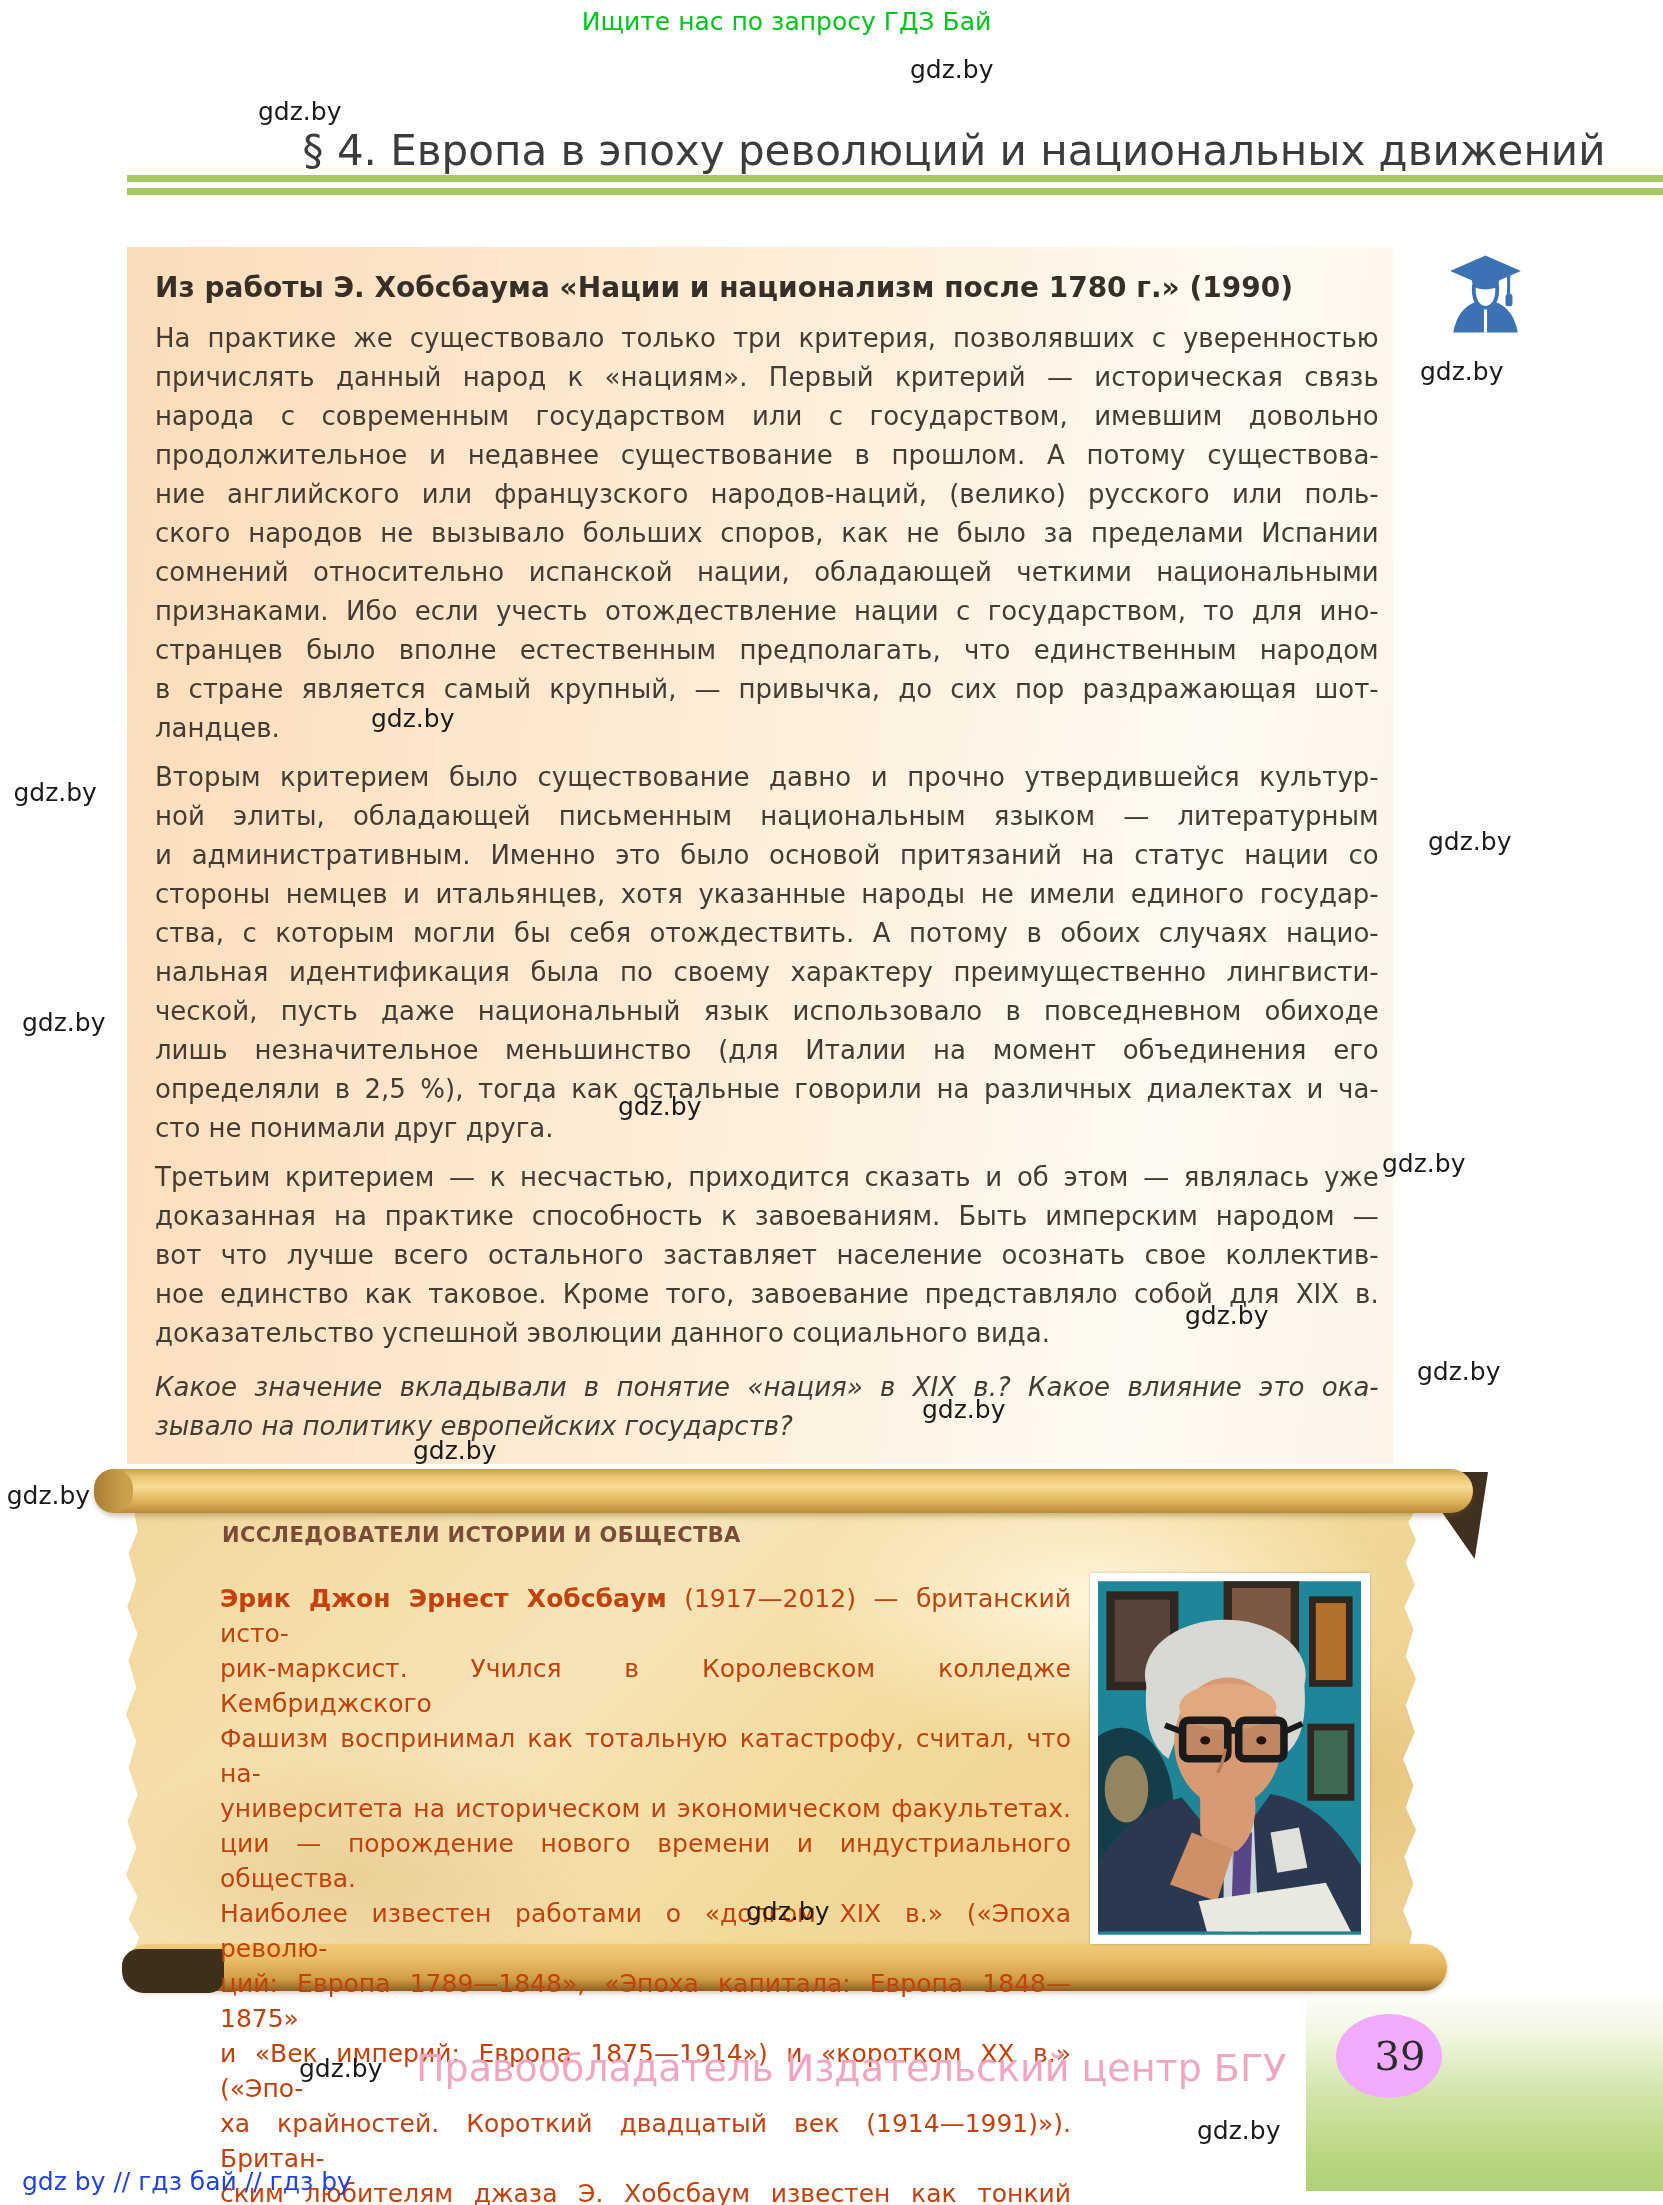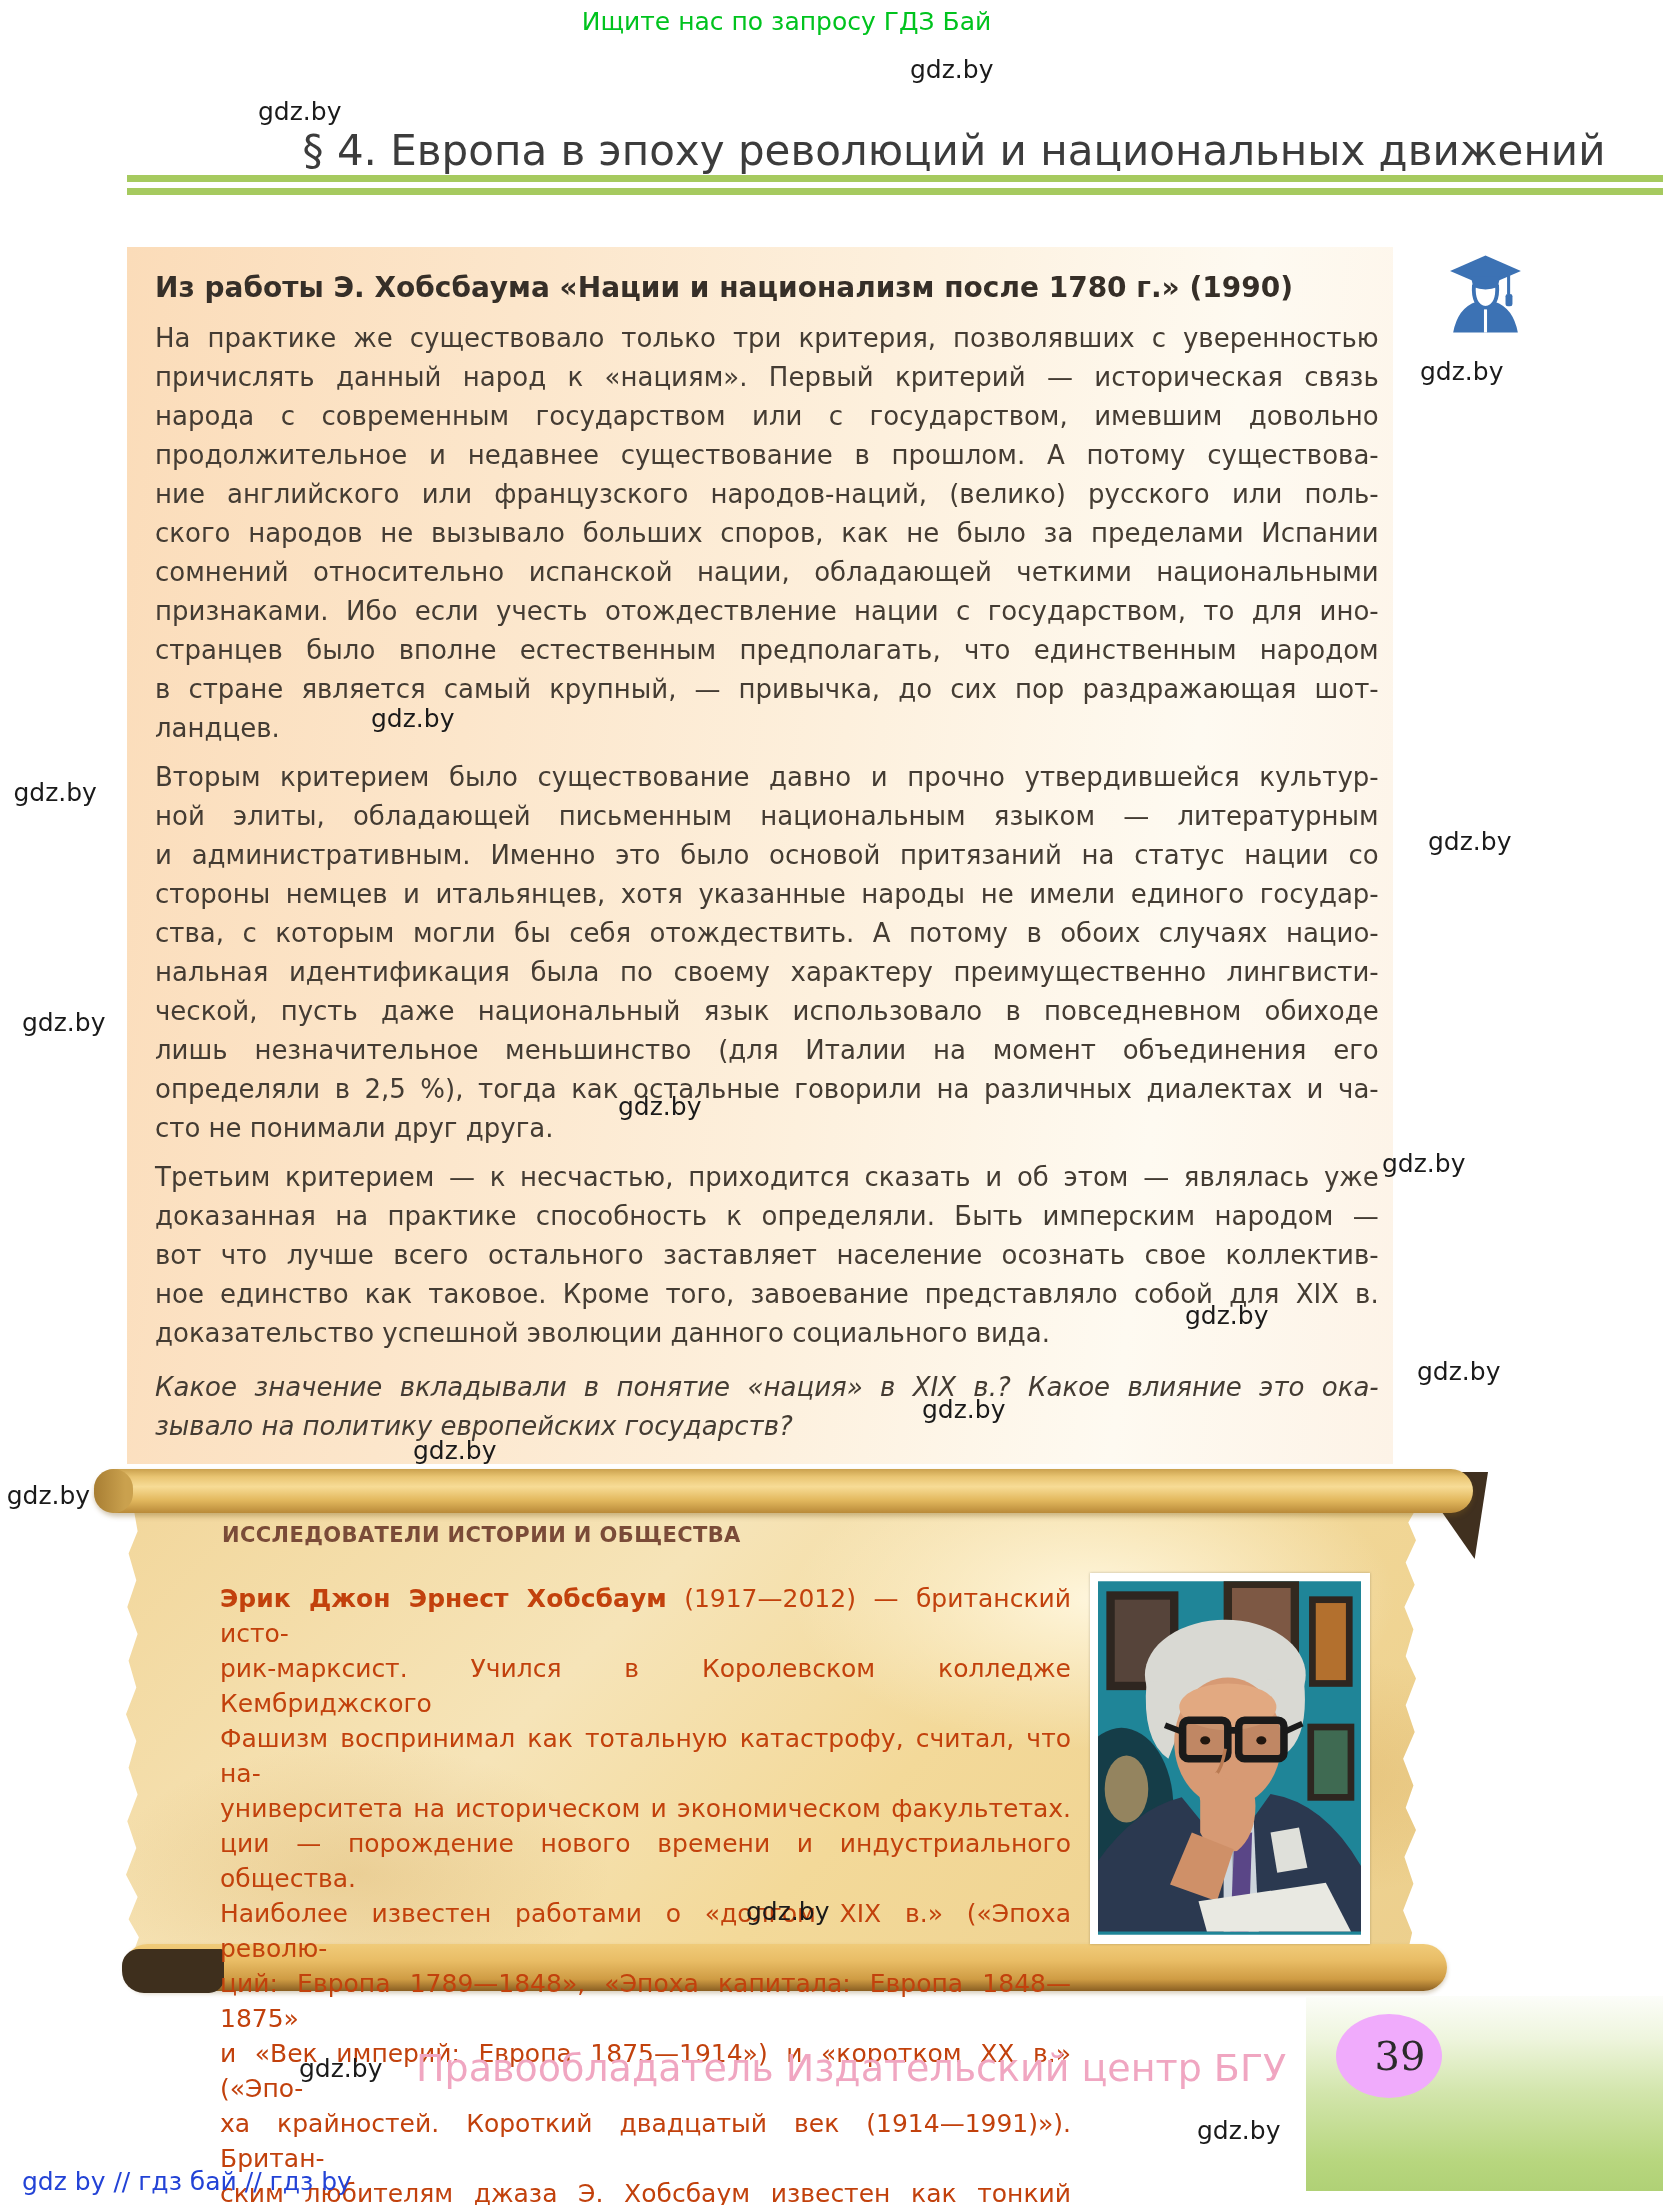--- a/index.html
+++ b/index.html
@@ -137,21 +137,21 @@
       <div>ства, с которым могли бы себя отождествить. А потому в обоих случаях нацио-</div>
       <div>нальная идентификация была по своему характеру преимущественно лингвисти-</div>
       <div>ческой, пусть даже национальный язык использовало в повседневном обиходе</div>
       <div>лишь незначительное меньшинство (для Италии на момент объединения его</div>
       <div>определяли в 2,5 %), тогда как остальные говорили на различных диалектах и ча-</div>
       <div class="last">сто не понимали друг друга.</div>
     </div>
   <div class="pgap"></div>
   <div class="tlines">
       <div>Третьим критерием — к несчастью, приходится сказать и об этом — являлась уже</div>
-      <div>доказанная на практике способность к определяли. Быть имперским народом —</div>
+      <div>доказанная на практике способность к завоеваниям. Быть имперским народом —</div>
       <div>вот что лучше всего остального заставляет население осознать свое коллектив-</div>
       <div>ное единство как таковое. Кроме того, завоевание представляло собой для XIX в.</div>
       <div class="last">доказательство успешной эволюции данного социального вида.</div>
     </div>
   <div class="qgap"></div>
   <div class="tlines question">
       <div>Какое значение вкладывали в понятие «нация» в XIX в.? Какое влияние это ока-</div>
       <div class="last">зывало на политику европейских государств?</div>
     </div>
 </div>

